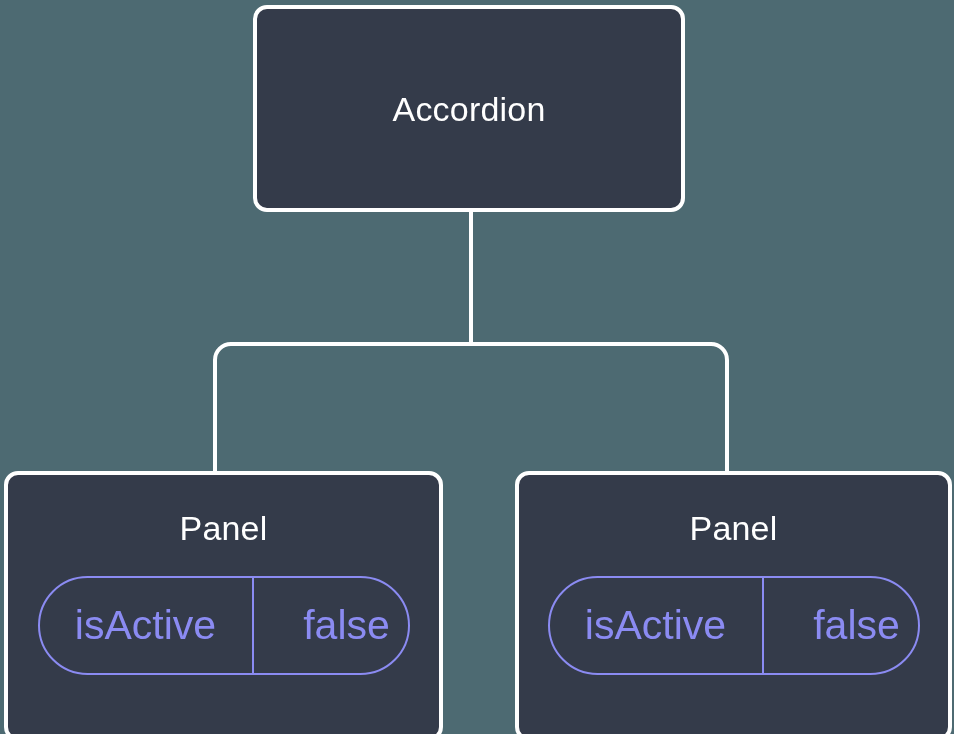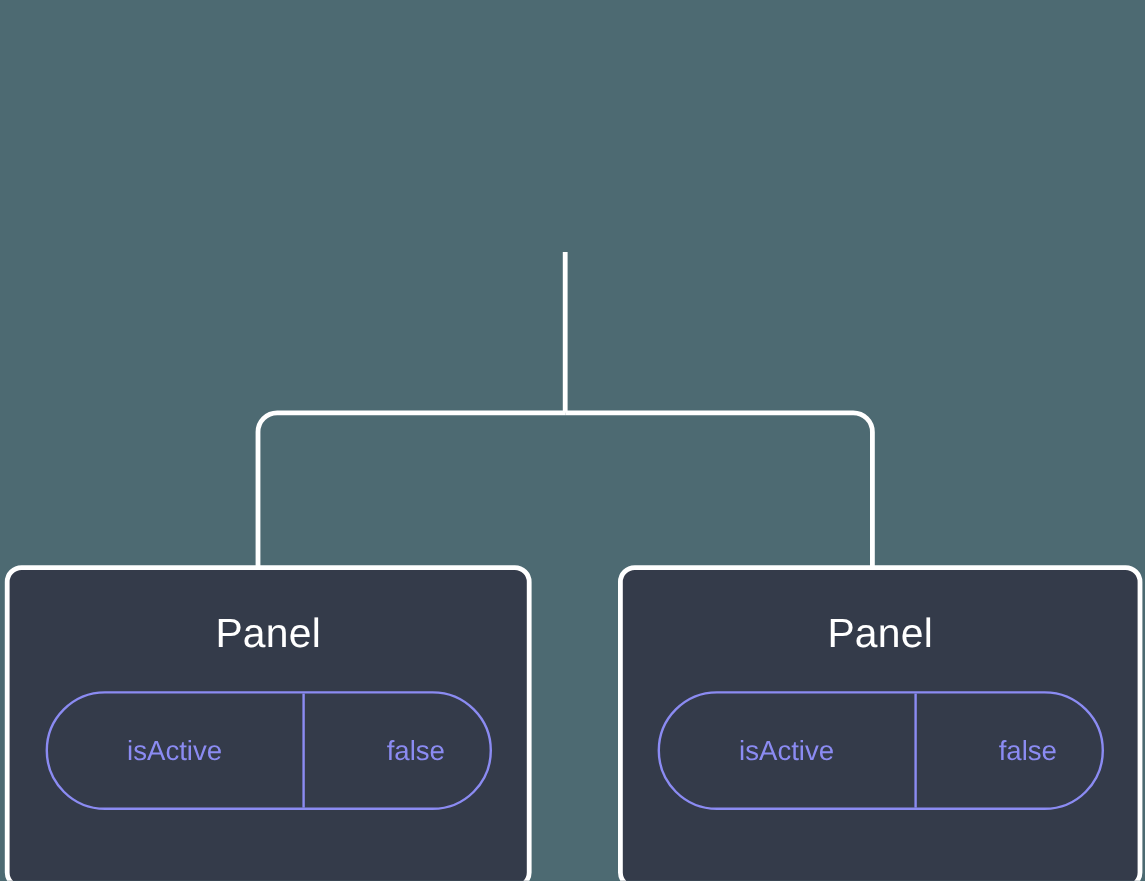--- a/index.html
+++ b/index.html
@@ -99,21 +99,21 @@
   .state-pill-right {
     width: 372px;
   }
 
   .state-key,
   .state-value {
     display: flex;
     align-items: center;
     justify-content: center;
     color: #8b8bf2;
-    font-size: 23px;
+    font-size: 41px;
     font-weight: 400;
     line-height: 1;
     white-space: nowrap;
     padding: 0 6px;
   }
 
   .state-key {
     width: 214px;
     border-right: 2px solid #8b8bf2;
     box-sizing: border-box;
@@ -128,20 +128,23 @@
 <body>
 
 <div id="diagram-root">
 
   <svg id="connector-layer" viewBox="0 0 954 734" width="954" height="734" aria-hidden="true">
     <path d="M471,210 L471,344" fill="none" stroke="#ffffff" stroke-width="4" stroke-linecap="butt"></path>
     <path d="M471,344 L231,344 A16,16 0 0 0 215,360 L215,473" fill="none" stroke="#ffffff" stroke-width="4" stroke-linecap="butt"></path>
     <path d="M471,344 L711,344 A16,16 0 0 1 727,360 L727,473" fill="none" stroke="#ffffff" stroke-width="4" stroke-linecap="butt"></path>
   </svg>
 
+  <div class="node node-root">
+    <span class="node-title">Accordion</span>
+  </div>
 
   <div class="node node-child node-child-left">
     <span class="node-title">Panel</span>
     <div class="state-pill state-pill-left">
       <span class="state-key">isActive</span>
       <span class="state-value">false</span>
     </div>
   </div>
 
   <div class="node node-child node-child-right">

